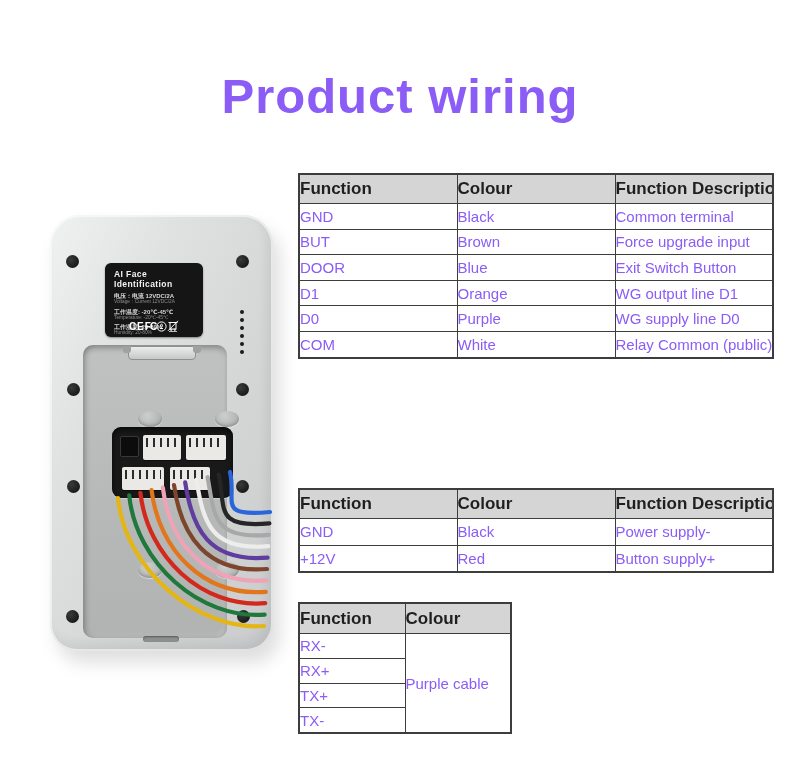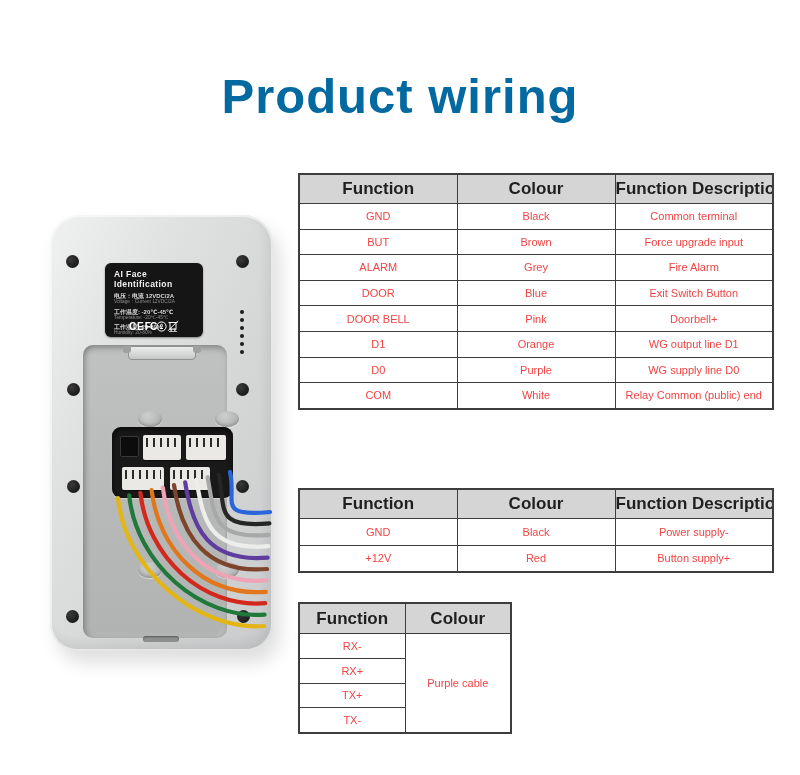--- a/index.html
+++ b/index.html
@@ -1,28 +1,28 @@
 <!DOCTYPE html>
 <html><head>
 <meta charset="utf-8">
 <style>
   html,body{margin:0;padding:0;background:#ffffff;}
   .page{position:relative;width:800px;height:775px;background:#ffffff;overflow:hidden;
         font-family:"Liberation Sans","DejaVu Sans",sans-serif;}
   
   .page-title{position:absolute;top:68px;left:0;width:800px;text-align:center;margin:0;
-              font-size:49px;font-weight:700;color:#0369a1;letter-spacing:1px;}
+              font-size:49px;font-weight:700;color:#8b5cf6;letter-spacing:1px;}
   
   .wiring-table{position:absolute;border-collapse:collapse;table-layout:fixed;
                 background:#ffffff;}
-  .wiring-table th,.wiring-table td{border:1px solid #3d3d3d;text-align:center;
+  .wiring-table th,.wiring-table td{border:1px solid #3d3d3d;text-align:left;
                 vertical-align:middle;padding:0;overflow:hidden;white-space:nowrap;}
   .wiring-table{border:2px solid #3d3d3d;}
   .wiring-table th{background:#d5d5d5;color:#1f1f1f;font-size:17px;font-weight:700;}
-  .wiring-table td{color:#ef4444;font-size:11px;font-weight:400;}
+  .wiring-table td{color:#8b5cf6;font-size:15px;font-weight:400;}
   #table-0{left:298px;top:173px;width:476px;}
   #table-0 th{height:28px;} #table-0 td{height:24.6px;}
   #table-1{left:298px;top:488px;width:476px;}
   #table-1 th{height:28px;} #table-1 td{height:25.5px;}
   #table-2{left:298px;top:602px;width:214px;}
   #table-2 th{height:29px;} #table-2 td{height:23.8px;}
   .merged-cell{font-size:14.5px;}
   
   .device{position:absolute;left:50px;top:215px;width:223px;height:436px;
           border-radius:30px 30px 27px 27px;
@@ -192,33 +192,23 @@
           <td>GND</td>
           <td>Black</td>
           <td>Common terminal</td>
         </tr>
         <tr>
           <td>BUT</td>
           <td>Brown</td>
           <td>Force upgrade input</td>
         </tr>
         <tr>
-          <td>ALARM</td>
-          <td>Grey</td>
-          <td>Fire Alarm</td>
-        </tr>
-        <tr>
           <td>DOOR</td>
           <td>Blue</td>
           <td>Exit Switch Button</td>
-        </tr>
-        <tr>
-          <td>DOOR BELL</td>
-          <td>Pink</td>
-          <td>Doorbell+</td>
         </tr>
         <tr>
           <td>D1</td>
           <td>Orange</td>
           <td>WG output line D1</td>
         </tr>
         <tr>
           <td>D0</td>
           <td>Purple</td>
           <td>WG supply line D0</td>

